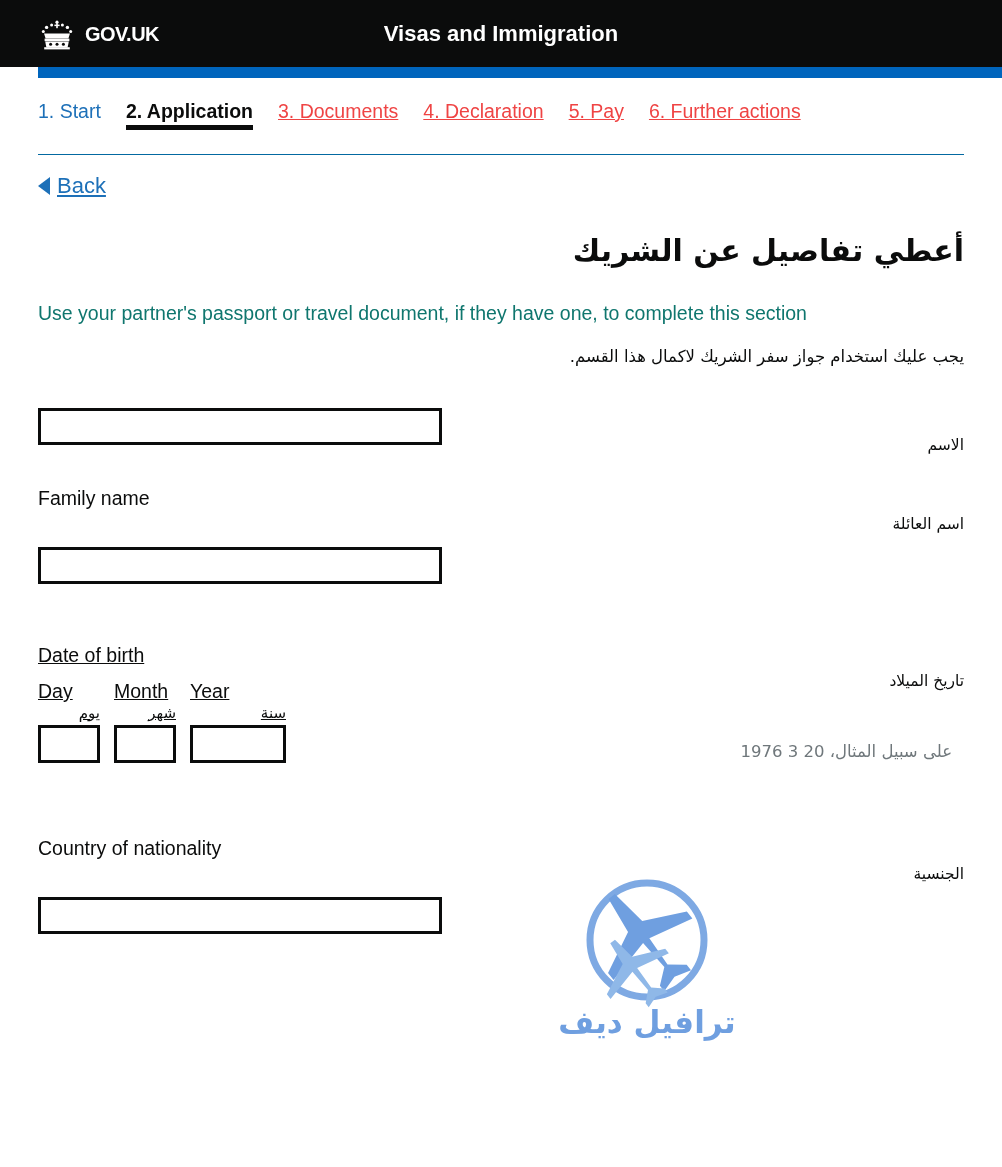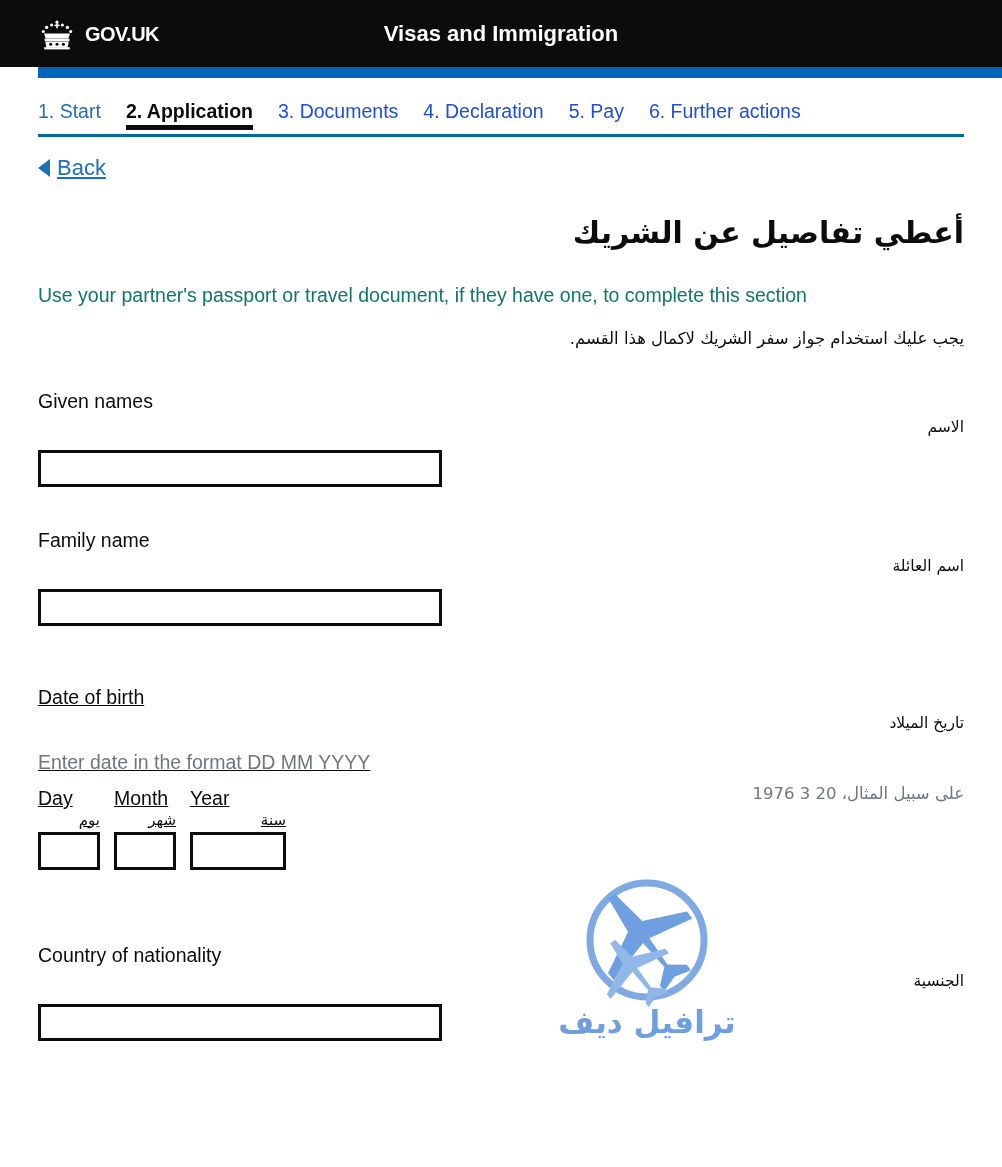--- a/index.html
+++ b/index.html
@@ -59,38 +59,39 @@
   .blue-bar {
     height: 11px;
     background: #0065bd;
     margin-left: 38px;
   }
 
   
   .phase-nav {
     margin: 0 38px 0 38px;
     padding-top: 22px;
-    padding-bottom: 4px;
-    border-bottom: 3px solid #0369a1;
+    padding-bottom: 24px;
+    border-bottom: 1px solid #0369a1;
     display: flex;
     align-items: flex-end;
     gap: 25px;
     font-size: 19.5px;
   }
   .tab {
     position: relative;
     padding-bottom: 7px;
     white-space: nowrap;
   }
   .tab.link {
     color: #1d70b8;
     cursor: pointer;
   }
   .tab.done {
-    color: #1d4ed8;
+    color: #ef4444;
+    text-decoration: underline;
   }
   .tab.current {
     color: #0b0c0c;
     font-weight: bold;
   }
   .tab.current::after {
     content: "";
     position: absolute;
     left: 0;
     right: 0;
@@ -183,21 +184,21 @@
   }
 
   
   .dob-hint-en {
     font-size: 19.5px;
     color: #6f777b;
     margin-top: 42px;
   }
   .dob-hint-ar {
     position: absolute;
-    right: 0;
+    right: 12px;
     direction: rtl;
     font-size: 16.5px;
     color: #6f777b;
     font-family: "DejaVu Sans", "Liberation Sans", sans-serif;
     top: 98px;
   }
   .dob-group {
     display: flex;
     gap: 14px;
     margin-top: 14px;
@@ -302,36 +303,34 @@
 </div>
 
 <main class="content">
 
   <h1 class="heading-ar">أعطي تفاصيل عن الشريك</h1>
 
   <p class="intro-en">Use your partner's passport or travel document, if they have one, to complete this section</p>
   <p class="intro-ar">يجب عليك استخدام جواز سفر الشريك لاكمال هذا القسم.</p>
 
   <div class="field">
-    <div class="field-label">Given names</div>
     <div class="field-label-ar">الاسم</div>
     <input class="text-input" type="text" value="" style="">
   </div>
 
   <div class="field">
     <div class="field-label">Family name</div>
     <div class="field-label-ar">اسم العائلة</div>
     <input class="text-input" type="text" value="" style="">
   </div>
 
   <div class="field" style="margin-top:60px;text-decoration:underline;">
     <div class="field-label">Date of birth</div>
     <div class="field-label-ar">تاريخ الميلاد</div>
 
-    <div class="dob-hint-en">Enter date in the format DD MM YYYY</div>
     <div class="dob-hint-ar">على سبيل المثال، 20 3 1976</div>
 
     <div class="dob-group">
       <div class="dob-item">
         <span class="dob-label">Day</span>
         <span class="dob-label-ar">يوم</span>
         <input class="dob-input small" type="text" value="" style="">
       </div>
       <div class="dob-item">
         <span class="dob-label">Month</span>

